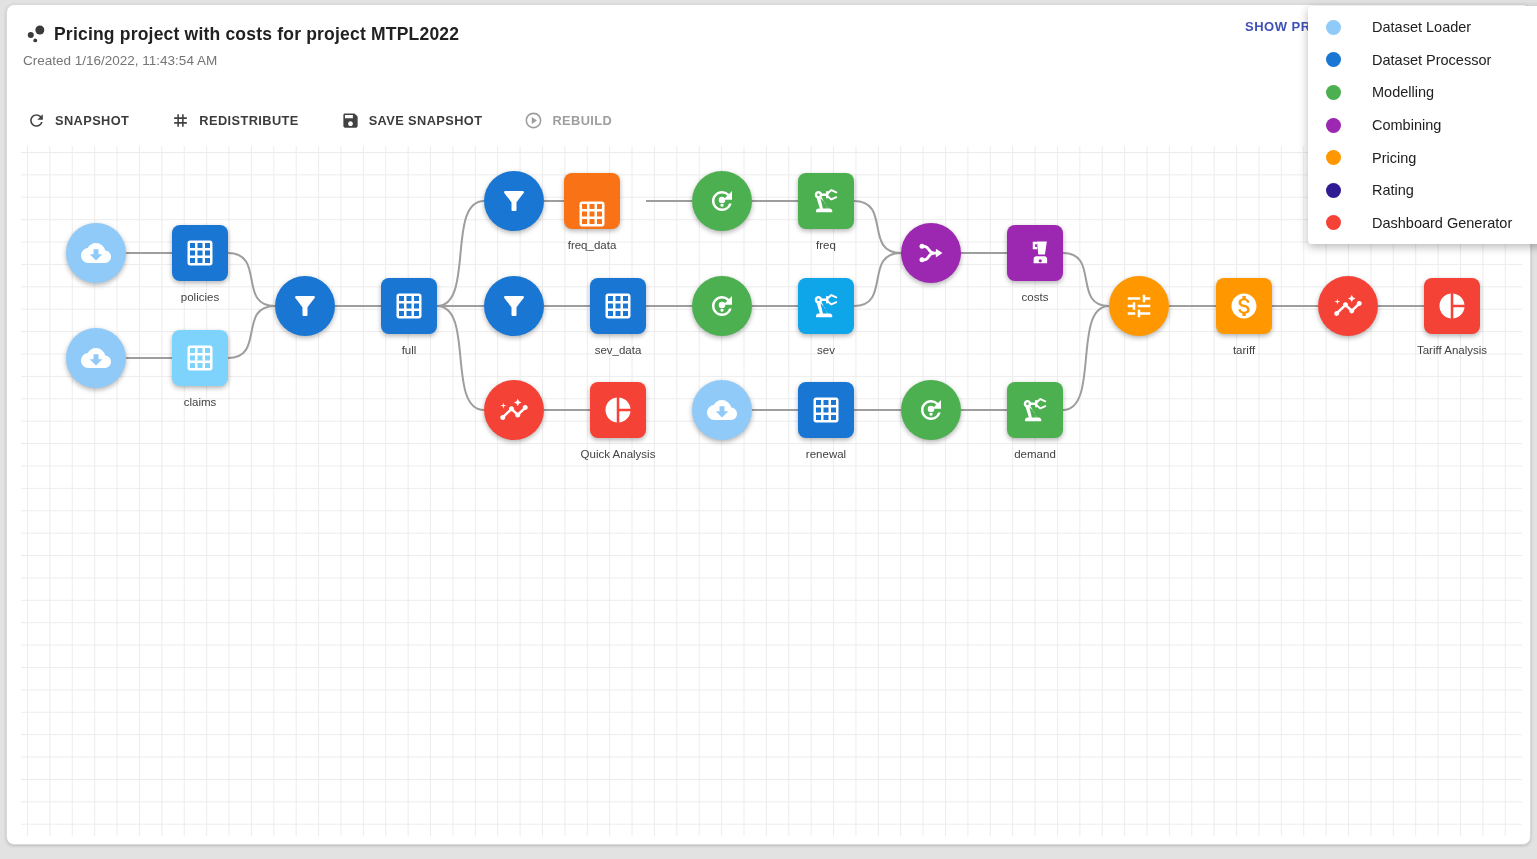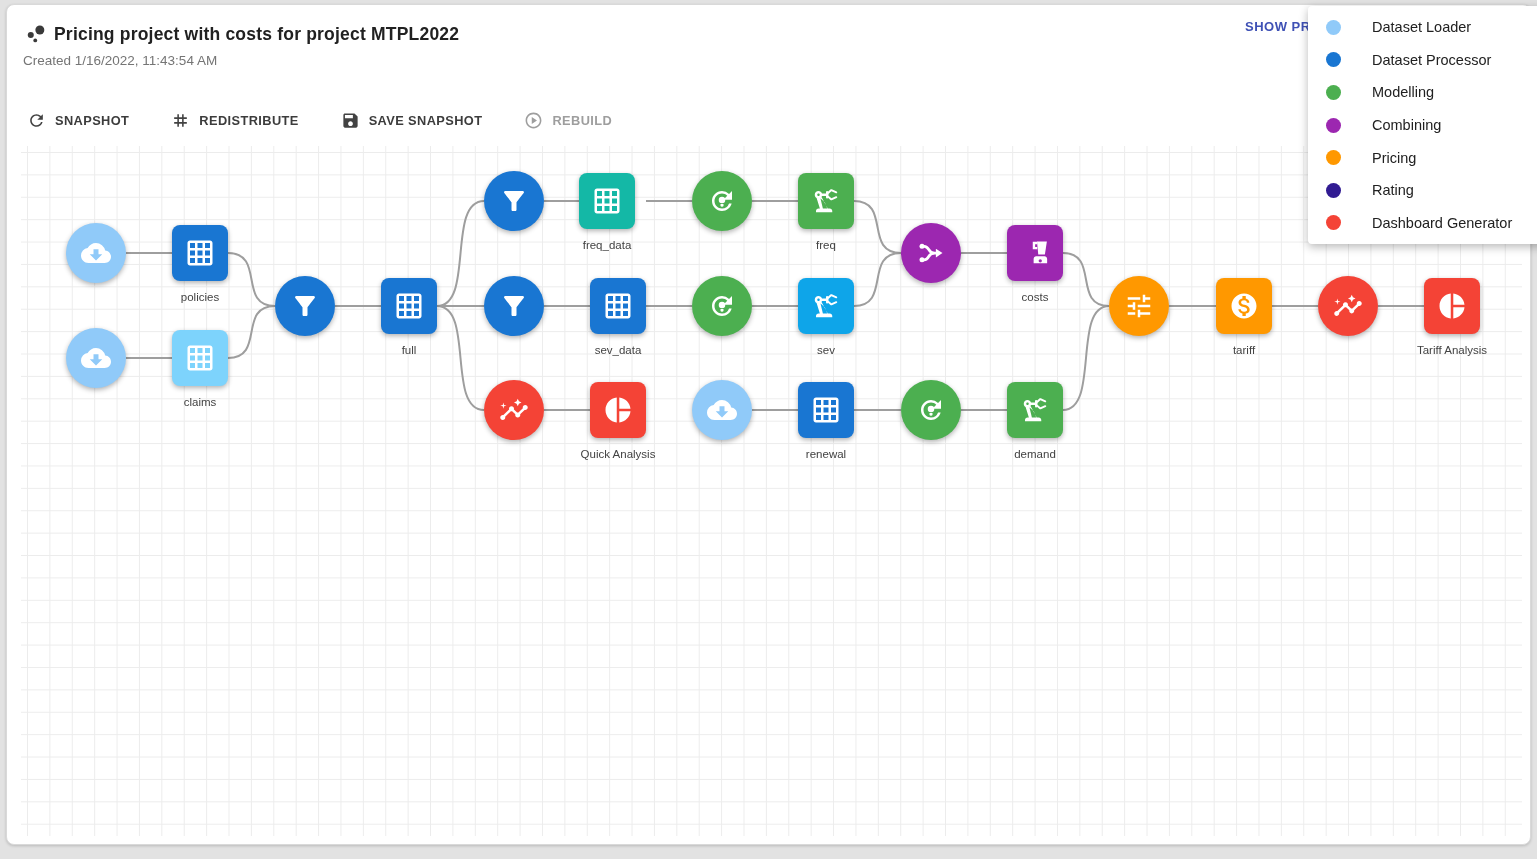--- a/index.html
+++ b/index.html
@@ -177,21 +177,21 @@
         <div class="node circle" style="left: 483px; top: 275px; background: rgb(25, 118, 210); color: rgb(25, 118, 210);">
           <svg class="node-icon" viewBox="0 0 24 24" fill="#fff">
             <path d="M4.25 5.61C6.27 8.2 10 13 10 13v6c0 .55.45 1 1 1h2c.55 0 1-.45 1-1v-6s3.73-4.8 5.75-7.39C20.25 4.95 19.78 4 18.95 4H5.04c-.83 0-1.3.95-.79 1.61z"></path>
           </svg>
         </div>
         <div class="node circle" style="left: 483px; top: 379px; background: rgb(244, 67, 54); color: rgb(244, 67, 54);">
           <svg class="node-icon" viewBox="0 0 24 24" fill="#fff">
             <path d="M21 8c-1.45 0-2.26 1.44-1.93 2.51l-3.55 3.56c-.3-.09-.74-.09-1.04 0l-2.55-2.55C12.27 10.45 11.46 9 10 9c-1.45 0-2.27 1.44-1.93 2.52l-4.56 4.55C2.44 15.74 1 16.55 1 18c0 1.1.9 2 2 2 1.45 0 2.26-1.44 1.93-2.51l4.55-4.56c.3.09.74.09 1.04 0l2.55 2.55C12.73 16.55 13.54 18 15 18c1.45 0 2.27-1.44 1.93-2.52l3.56-3.55C21.56 12.26 23 11.45 23 10c0-1.1-.9-2-2-2zm-6 1l.94-2.07L18 6l-2.06-.93L15 3l-.92 2.07L12 6l2.08.93zM3.5 11L4 9l2-.5L4 8l-.5-2L3 8l-2 .5L3 9z"></path>
           </svg>
         </div>
-        <div class="node square" style="left: 578px; top: 172px; background: #14b8a6; color: rgb(25, 118, 210);">
+        <div class="node square" style="left: 563px; top: 172px; background: #f97316; color: rgb(25, 118, 210); align-items: flex-end;">
           <svg class="node-icon" viewBox="0 0 24 24" fill="#fff">
             <path d="M20 2H4c-1.1 0-2 .9-2 2v16c0 1.1.9 2 2 2h16c1.1 0 2-.9 2-2V4c0-1.1-.9-2-2-2zM8 20H4v-4h4v4zm0-6H4v-4h4v4zm0-6H4V4h4v4zm6 12h-4v-4h4v4zm0-6h-4v-4h4v4zm0-6h-4V4h4v4zm6 12h-4v-4h4v4zm0-6h-4v-4h4v4zm0-6h-4V4h4v4z"></path>
           </svg>
           <div class="node-label">freq_data</div>
         </div>
         <div class="node square" style="left: 589px; top: 277px; background: rgb(25, 118, 210); color: rgb(25, 118, 210); justify-content: center;">
           <svg class="node-icon" viewBox="0 0 24 24" fill="#fff">
             <path d="M20 2H4c-1.1 0-2 .9-2 2v16c0 1.1.9 2 2 2h16c1.1 0 2-.9 2-2V4c0-1.1-.9-2-2-2zM8 20H4v-4h4v4zm0-6H4v-4h4v4zm0-6H4V4h4v4zm6 12h-4v-4h4v4zm0-6h-4v-4h4v4zm0-6h-4V4h4v4zm6 12h-4v-4h4v4zm0-6h-4v-4h4v4zm0-6h-4V4h4v4z"></path>
           </svg>
           <div class="node-label">sev_data</div>

